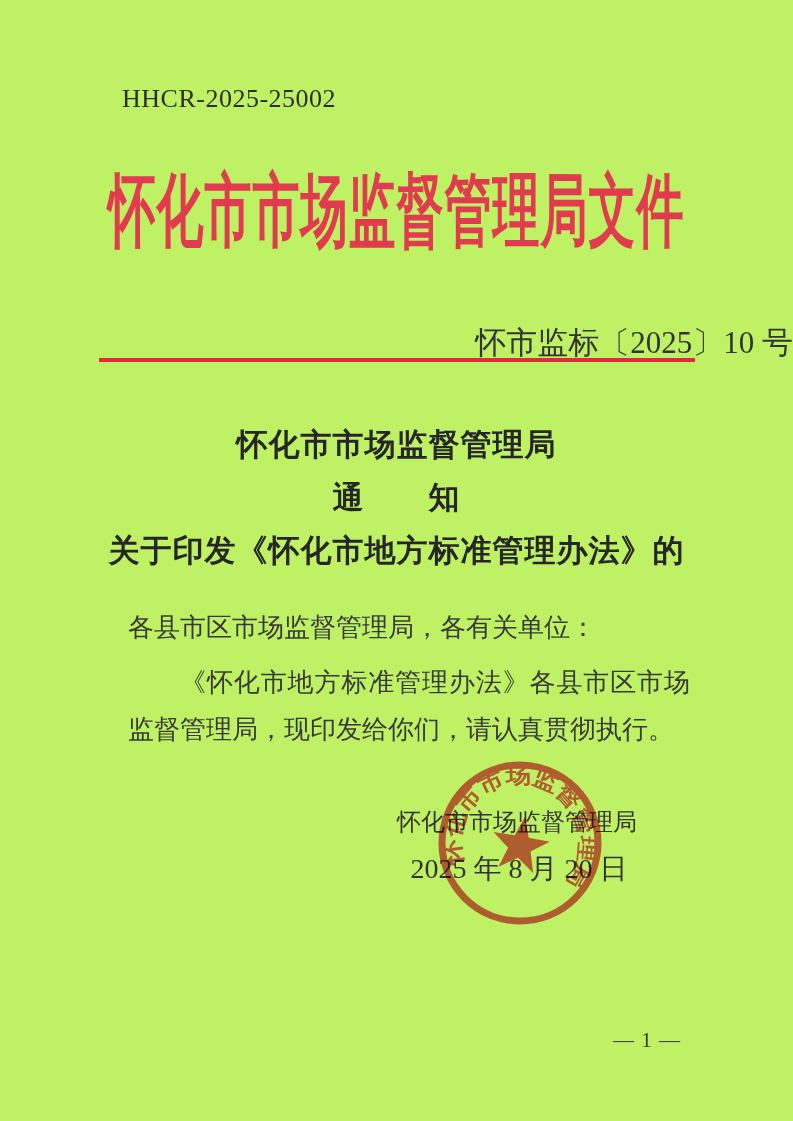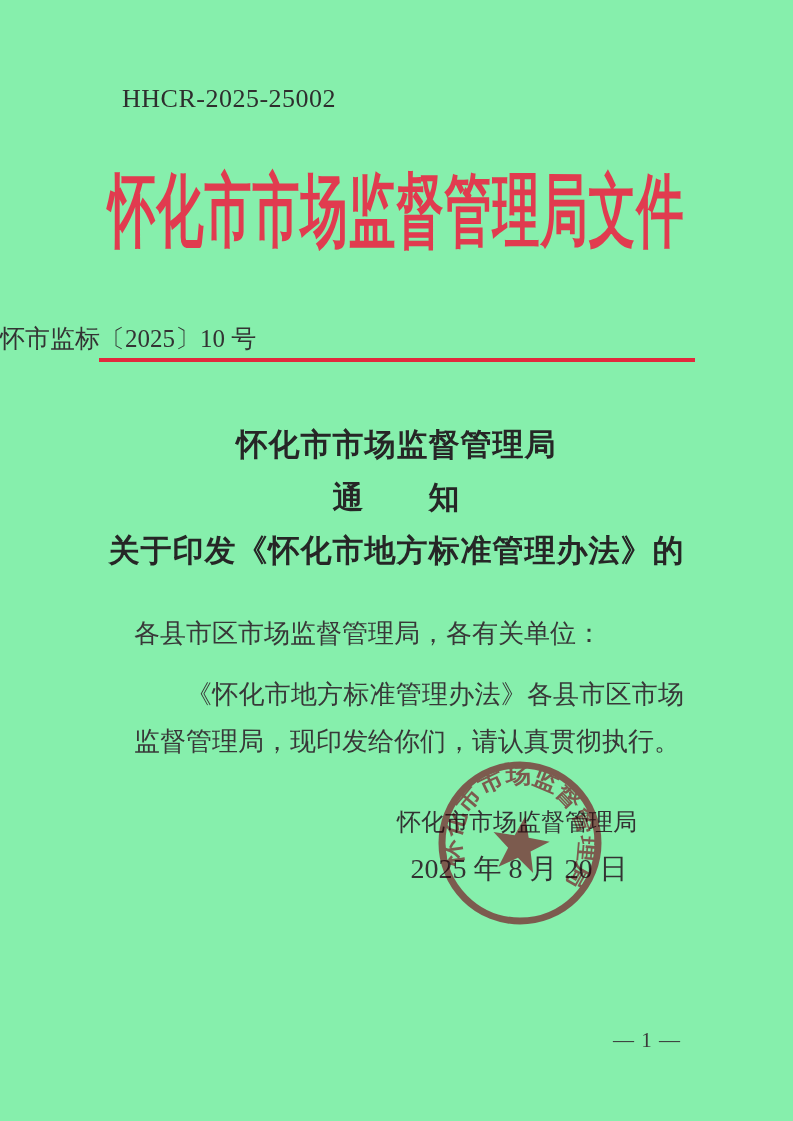--- a/index.html
+++ b/index.html
@@ -1,21 +1,21 @@
 <!DOCTYPE html>
 <html><head>
 <meta charset="utf-8">
 <style>
   html, body { margin: 0; padding: 0; background: #ffffff; }
   .page {
     position: relative;
     width: 793px;
     height: 1121px;
     margin: 0 auto;
-    background: #86efac;
+    background: #bef264;
     overflow: hidden;
     font-family: "Liberation Serif", "DejaVu Serif", serif;
     color: #2b2b2b;
   }
   .doc-code {
     position: absolute;
     left: 122px;
     top: 84px;
     font-size: 26px;
     letter-spacing: 0.5px;
@@ -34,22 +34,22 @@
     transform: scaleY(1.7);
     transform-origin: center top;
     letter-spacing: 1px;
     white-space: nowrap;
   }
   .ref-number {
     position: absolute;
     left: 0;
     top: 322px;
     width: 100%;
-    text-align: left;
-    font-size: 25px;
+    text-align: right;
+    font-size: 31px;
     color: #333333;
   }
   .red-rule {
     position: absolute;
     left: 99px;
     top: 358px;
     width: 596px;
     height: 4px;
     background: #e2293d;
   }
@@ -68,21 +68,21 @@
   .doc-body {
     position: absolute;
     left: 120px;
     top: 596px;
     width: 578px;
     font-size: 26px;
     line-height: 47px;
     color: #383838;
     text-align: justify;
   }
-  .doc-body p { margin: 14px; }
+  .doc-body p { margin: 8px; }
   .doc-body p.indent { text-indent: 2em; }
   .sig-org {
     position: absolute;
     left: 517px;
     top: 806px;
     transform: translateX(-50%);
     font-size: 24px;
     color: #333333;
     white-space: nowrap;
   }

